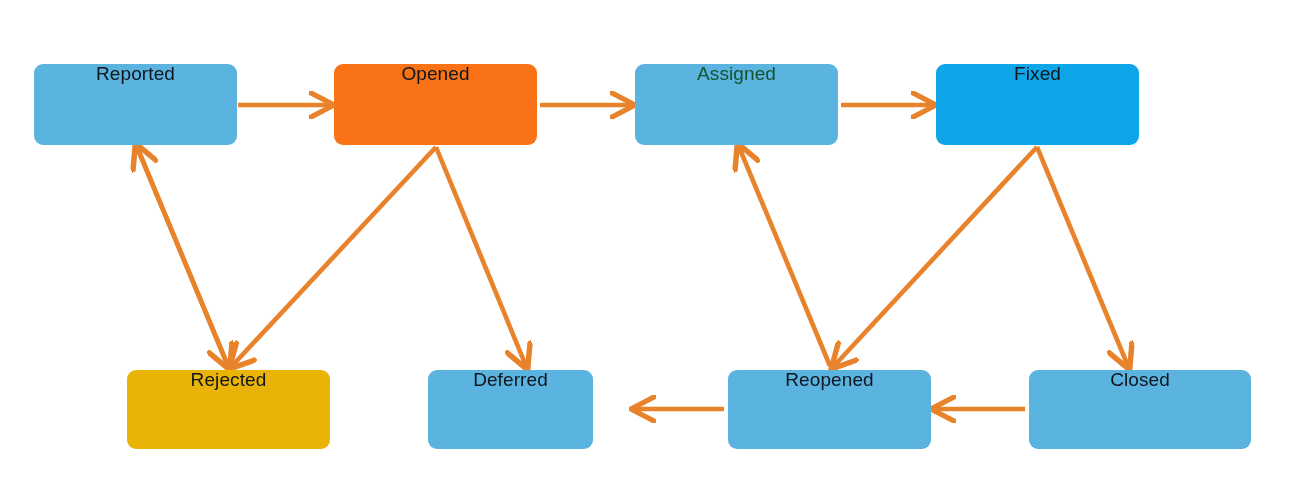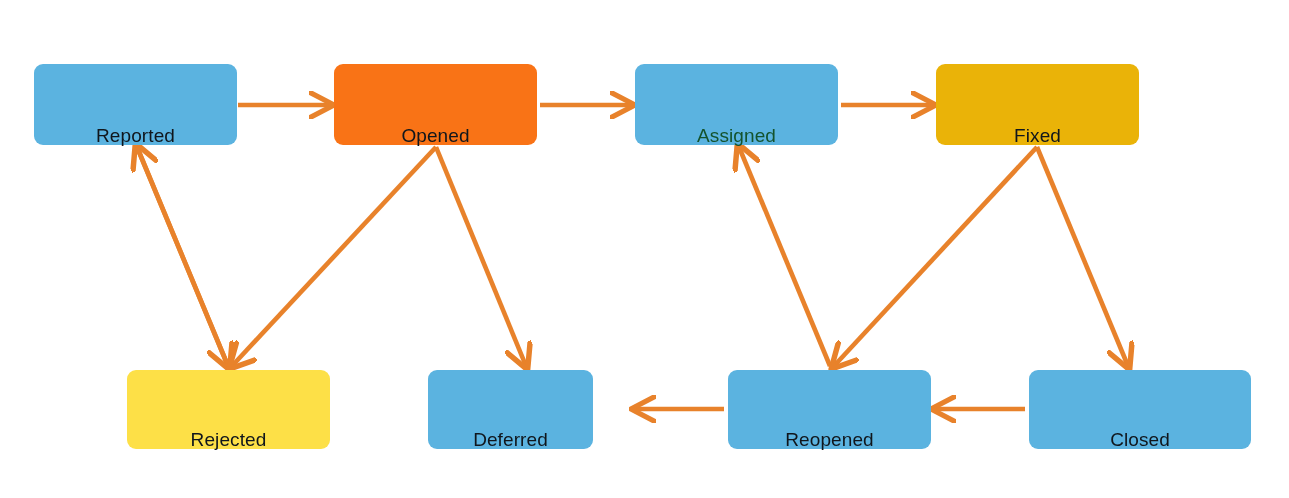--- a/index.html
+++ b/index.html
@@ -23,21 +23,21 @@
     top: 0;
     width: 1289px;
     height: 498px;
   }
   .node-box {
     position: absolute;
     box-sizing: border-box;
     background: #5BB3E0;
     border-radius: 9px;
     display: flex;
-    align-items: flex-end;
+    align-items: flex-start;
     justify-content: center;
     z-index: 2;
   }
   .node-label {
     font-family: "Liberation Sans", sans-serif;
     font-size: 19px;
     color: #10161c;
     letter-spacing: 0.1px;
     white-space: nowrap;
     line-height: 1;
@@ -73,24 +73,24 @@
   <div id="nodes-layer">
       <div class="node-box" style="left: 34px; top: 64px; width: 203px; height: 81px; background: rgb(91, 179, 224);">
         <span class="node-label" style="color: rgb(16, 22, 28);">Reported</span>
       </div>
       <div class="node-box" style="left: 334px; top: 64px; width: 203px; height: 81px; background: #f97316;">
         <span class="node-label" style="color: rgb(16, 22, 28);">Opened</span>
       </div>
       <div class="node-box" style="left: 635px; top: 64px; width: 203px; height: 81px; background: rgb(91, 179, 224);">
         <span class="node-label" style="color: #14532d;">Assigned</span>
       </div>
-      <div class="node-box" style="left: 936px; top: 64px; width: 203px; height: 81px; background: #eab308;">
+      <div class="node-box" style="left: 936px; top: 64px; width: 203px; height: 81px; background: #0ea5e9;">
         <span class="node-label" style="color: rgb(16, 22, 28);">Fixed</span>
       </div>
-      <div class="node-box" style="left: 127px; top: 370px; width: 203px; height: 79px; background: #fde047;">
+      <div class="node-box" style="left: 127px; top: 370px; width: 203px; height: 79px; background: #eab308;">
         <span class="node-label" style="color: rgb(16, 22, 28);">Rejected</span>
       </div>
       <div class="node-box" style="left: 428px; top: 370px; width: 165px; height: 79px; background: rgb(91, 179, 224);">
         <span class="node-label" style="color: rgb(16, 22, 28);">Deferred</span>
       </div>
       <div class="node-box" style="left: 728px; top: 370px; width: 203px; height: 79px; background: rgb(91, 179, 224);">
         <span class="node-label" style="color: rgb(16, 22, 28);">Reopened</span>
       </div>
       <div class="node-box" style="left: 1029px; top: 370px; width: 222px; height: 79px; background: rgb(91, 179, 224);">
         <span class="node-label" style="color: rgb(16, 22, 28);">Closed</span>

